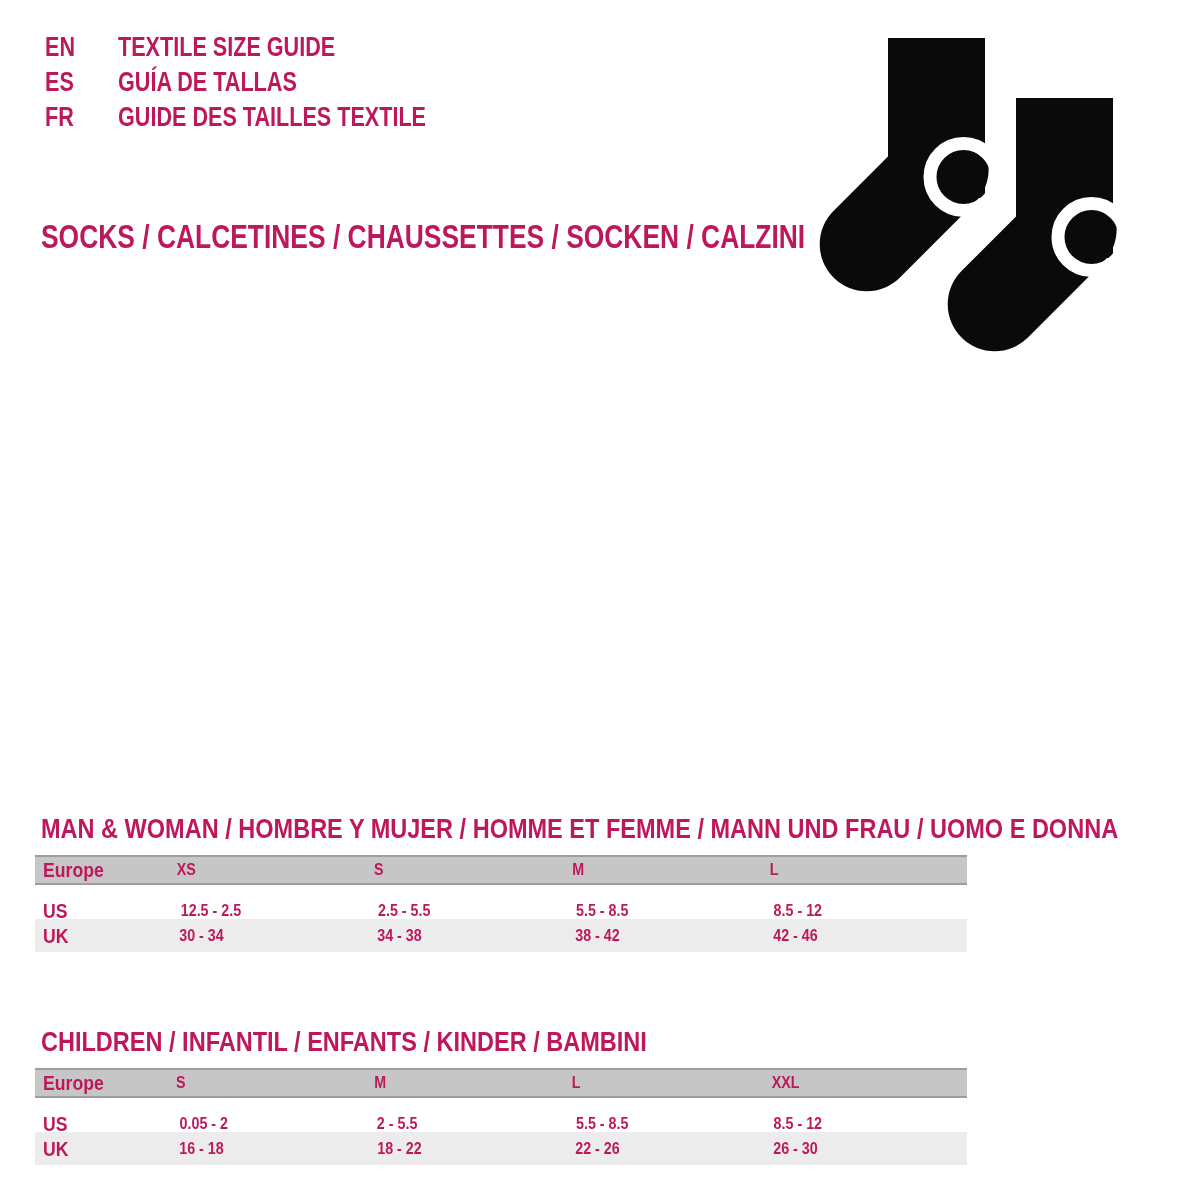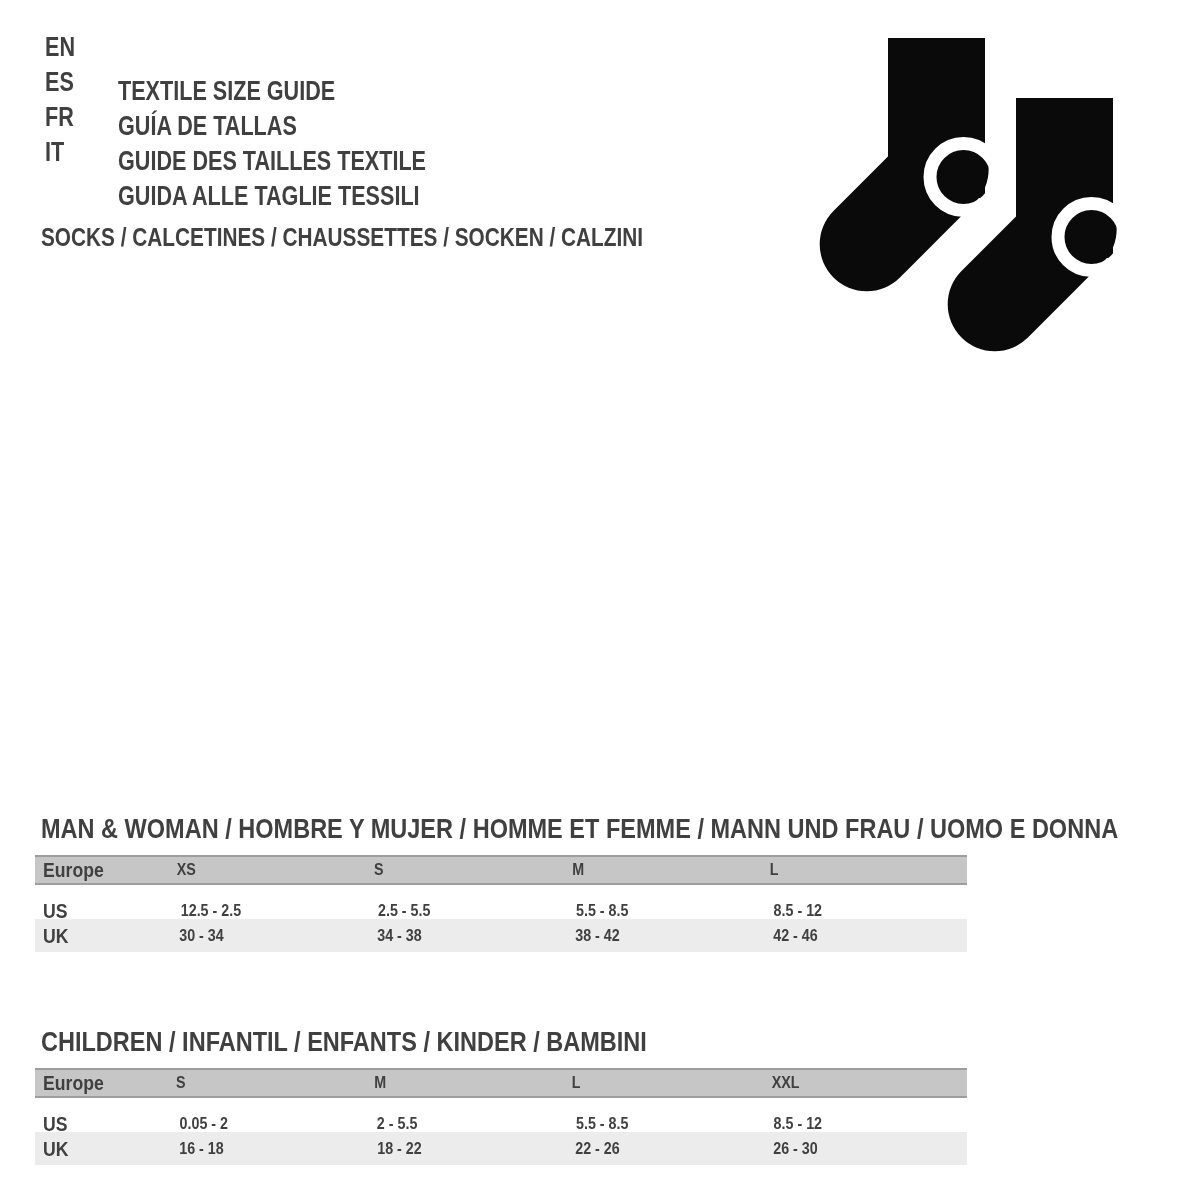--- a/index.html
+++ b/index.html
@@ -1,33 +1,33 @@
 <!DOCTYPE html>
 <html><head>
 <meta charset="utf-8">
 <style>
   html,body{margin:0;padding:0;background:#ffffff;}
   .canvas{
     position:relative;width:1200px;height:1200px;background:#ffffff;overflow:hidden;
-    font-family:"Liberation Sans","DejaVu Sans",sans-serif;color:#404040;
+    font-family:"Liberation Sans","DejaVu Sans",sans-serif;color:#be185d;
   }
   
   .cx{display:inline-block;transform:scaleX(0.8);transform-origin:0 50%;white-space:nowrap;}
   .cx85{display:inline-block;transform:scaleX(0.84);transform-origin:0 50%;white-space:nowrap;}
   .cc{display:inline-block;transform:scaleX(0.84);transform-origin:50% 50%;white-space:nowrap;}
 
   
   .langs{position:absolute;left:45px;top:30px;}
   .lrow{height:35px;line-height:35px;font-size:27px;font-weight:bold;}
   .lcode{position:absolute;left:0;}
-  .llabel{position:absolute;left:73px;margin-top:44px;}
+  .llabel{position:absolute;left:73px;}
   .lrow{position:relative;width:700px;}
 
   
-  .cat{position:absolute;left:41px;top:221px;font-size:26px;font-weight:bold;line-height:32px;}
+  .cat{position:absolute;left:41px;top:221px;font-size:33px;font-weight:bold;line-height:32px;}
 
   
   .socks{position:absolute;left:790px;top:25px;width:330px;height:330px;}
 
   
   .tbl{position:absolute;left:35px;width:932px;}
   .ttitle{position:absolute;left:6px;top:0;font-size:28px;font-weight:bold;line-height:22px;}
   .thead,.trow{position:absolute;left:0;width:932px;display:flex;align-items:center;}
   .thead{top:37px;height:30px;background:#c6c6c6;border-top:2px solid #9d9d9d;border-bottom:2px solid #9d9d9d;box-sizing:border-box;text-decoration:underline;}
   .trow1{top:77px;height:32px;background:#ffffff;}
@@ -45,24 +45,20 @@
       <span class="lcode"><span class="cx">EN</span></span>
       <span class="llabel"><span class="cx">TEXTILE SIZE GUIDE</span></span>
     </div>
     <div class="lrow">
       <span class="lcode"><span class="cx">ES</span></span>
       <span class="llabel"><span class="cx">GUÍA DE TALLAS</span></span>
     </div>
     <div class="lrow">
       <span class="lcode"><span class="cx">FR</span></span>
       <span class="llabel"><span class="cx">GUIDE DES TAILLES TEXTILE</span></span>
-    </div>
-    <div class="lrow">
-      <span class="lcode"><span class="cx">IT</span></span>
-      <span class="llabel"><span class="cx">GUIDA ALLE TAGLIE TESSILI</span></span>
     </div>
   </div>
 
   <div class="cat">
     <span class="cx">SOCKS / CALCETINES / CHAUSSETTES / SOCKEN / CALZINI</span>
   </div>
 
   <svg class="socks" viewBox="790 25 330 330" xmlns="http://www.w3.org/2000/svg" aria-hidden="true">
     <g fill="#0a0a0a">
       <rect x="888" y="38" width="97" height="160"></rect>

